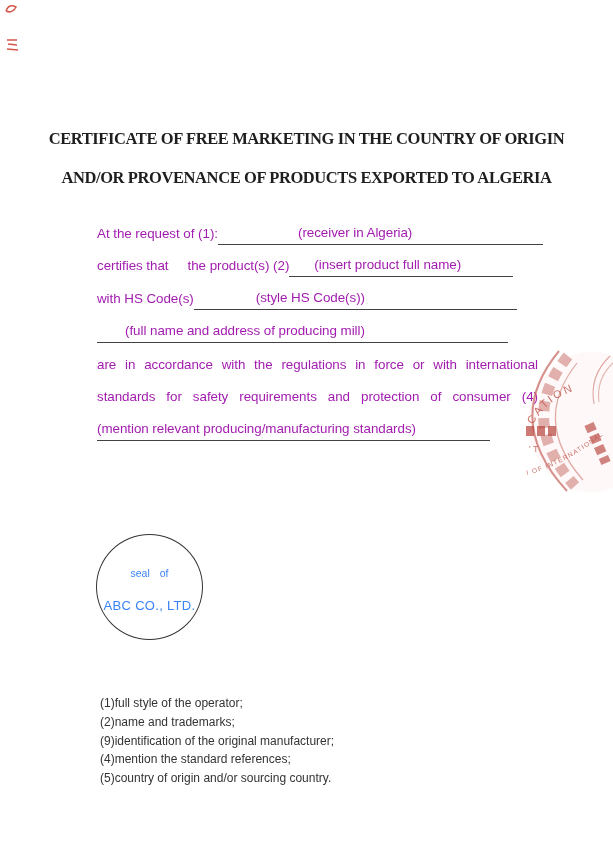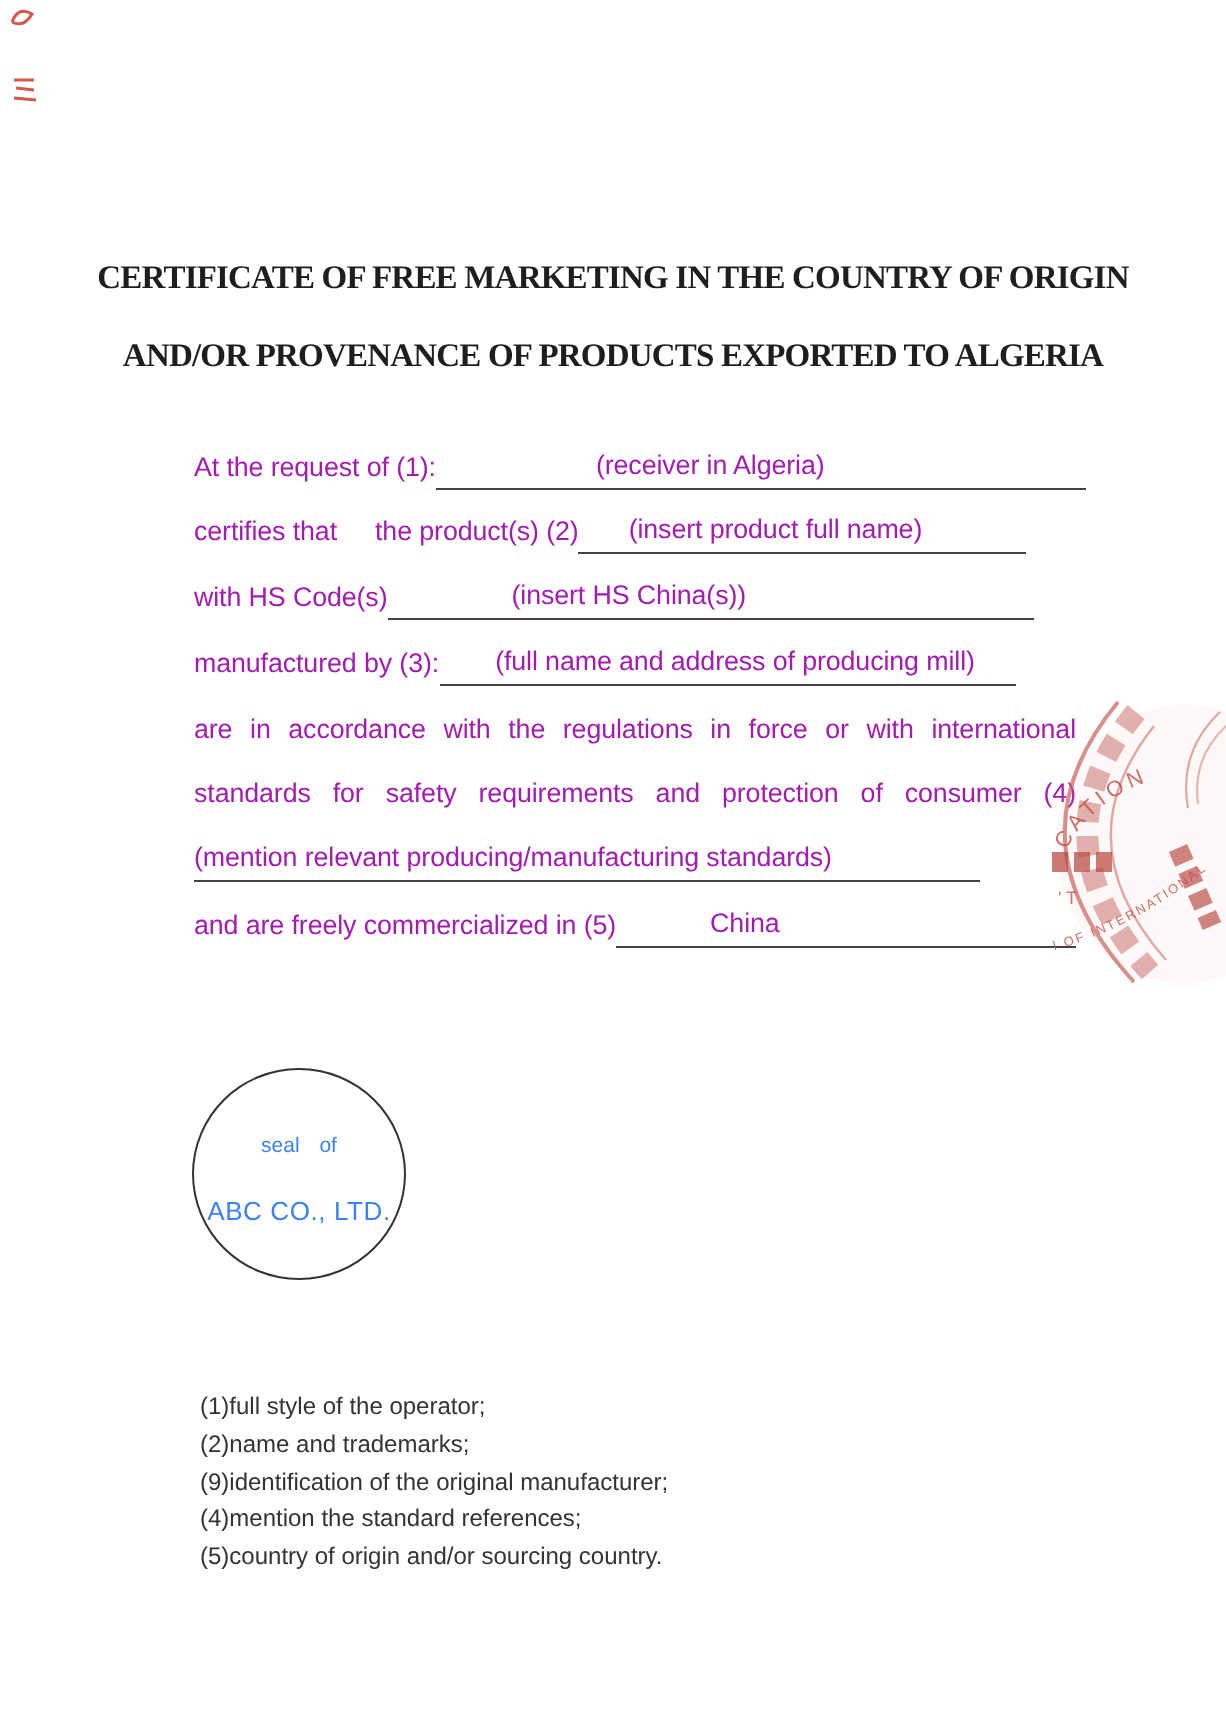--- a/index.html
+++ b/index.html
@@ -52,45 +52,38 @@
       <span class="seg blank gapseg"></span>
       <span class="seg">the product(s) (2)</span>
       <span class="seg blank u" style="width:25px"></span>
       <span class="seg u">(insert product full name)</span>
       <span class="seg blank u grow"></span>
     </div>
 
     <div class="line" style="width:420px">
       <span class="seg">with HS Code(s)</span>
       <span class="seg blank u" style="width:62px"></span>
-      <span class="seg u">(insert HS China(s))</span>
+      <span class="seg u">(style HS Code(s))</span>
       <span class="seg blank u grow"></span>
     </div>
 
     <div class="line" style="width:411px">
-      <span class="seg">manufactured by (3):</span>
       <span class="seg blank u" style="width:28px"></span>
       <span class="seg u">(full name and address of producing mill)</span>
       <span class="seg blank u grow"></span>
     </div>
 
     <div class="jline" style="width:441px">are in accordance with the regulations in force or with international</div>
     <div class="jline" style="width:441px">standards for safety requirements and protection of consumer (4)</div>
 
     <div class="line" style="width:393px">
       <span class="seg u">(mention relevant producing/manufacturing standards)</span>
       <span class="seg blank u grow"></span>
     </div>
 
-    <div class="line" style="width:441px">
-      <span class="seg">and are freely commercialized in (5)</span>
-      <span class="seg blank u" style="width:47px"></span>
-      <span class="seg u">China</span>
-      <span class="seg blank u grow"></span>
-    </div>
 
   </div>
 
   <div class="seal">
     <div class="seal-l1">seal of</div>
     <div class="seal-l2">ABC CO., LTD.</div>
   </div>
 
   <div class="footnotes">
     <div>(1)full style of the operator;</div>

